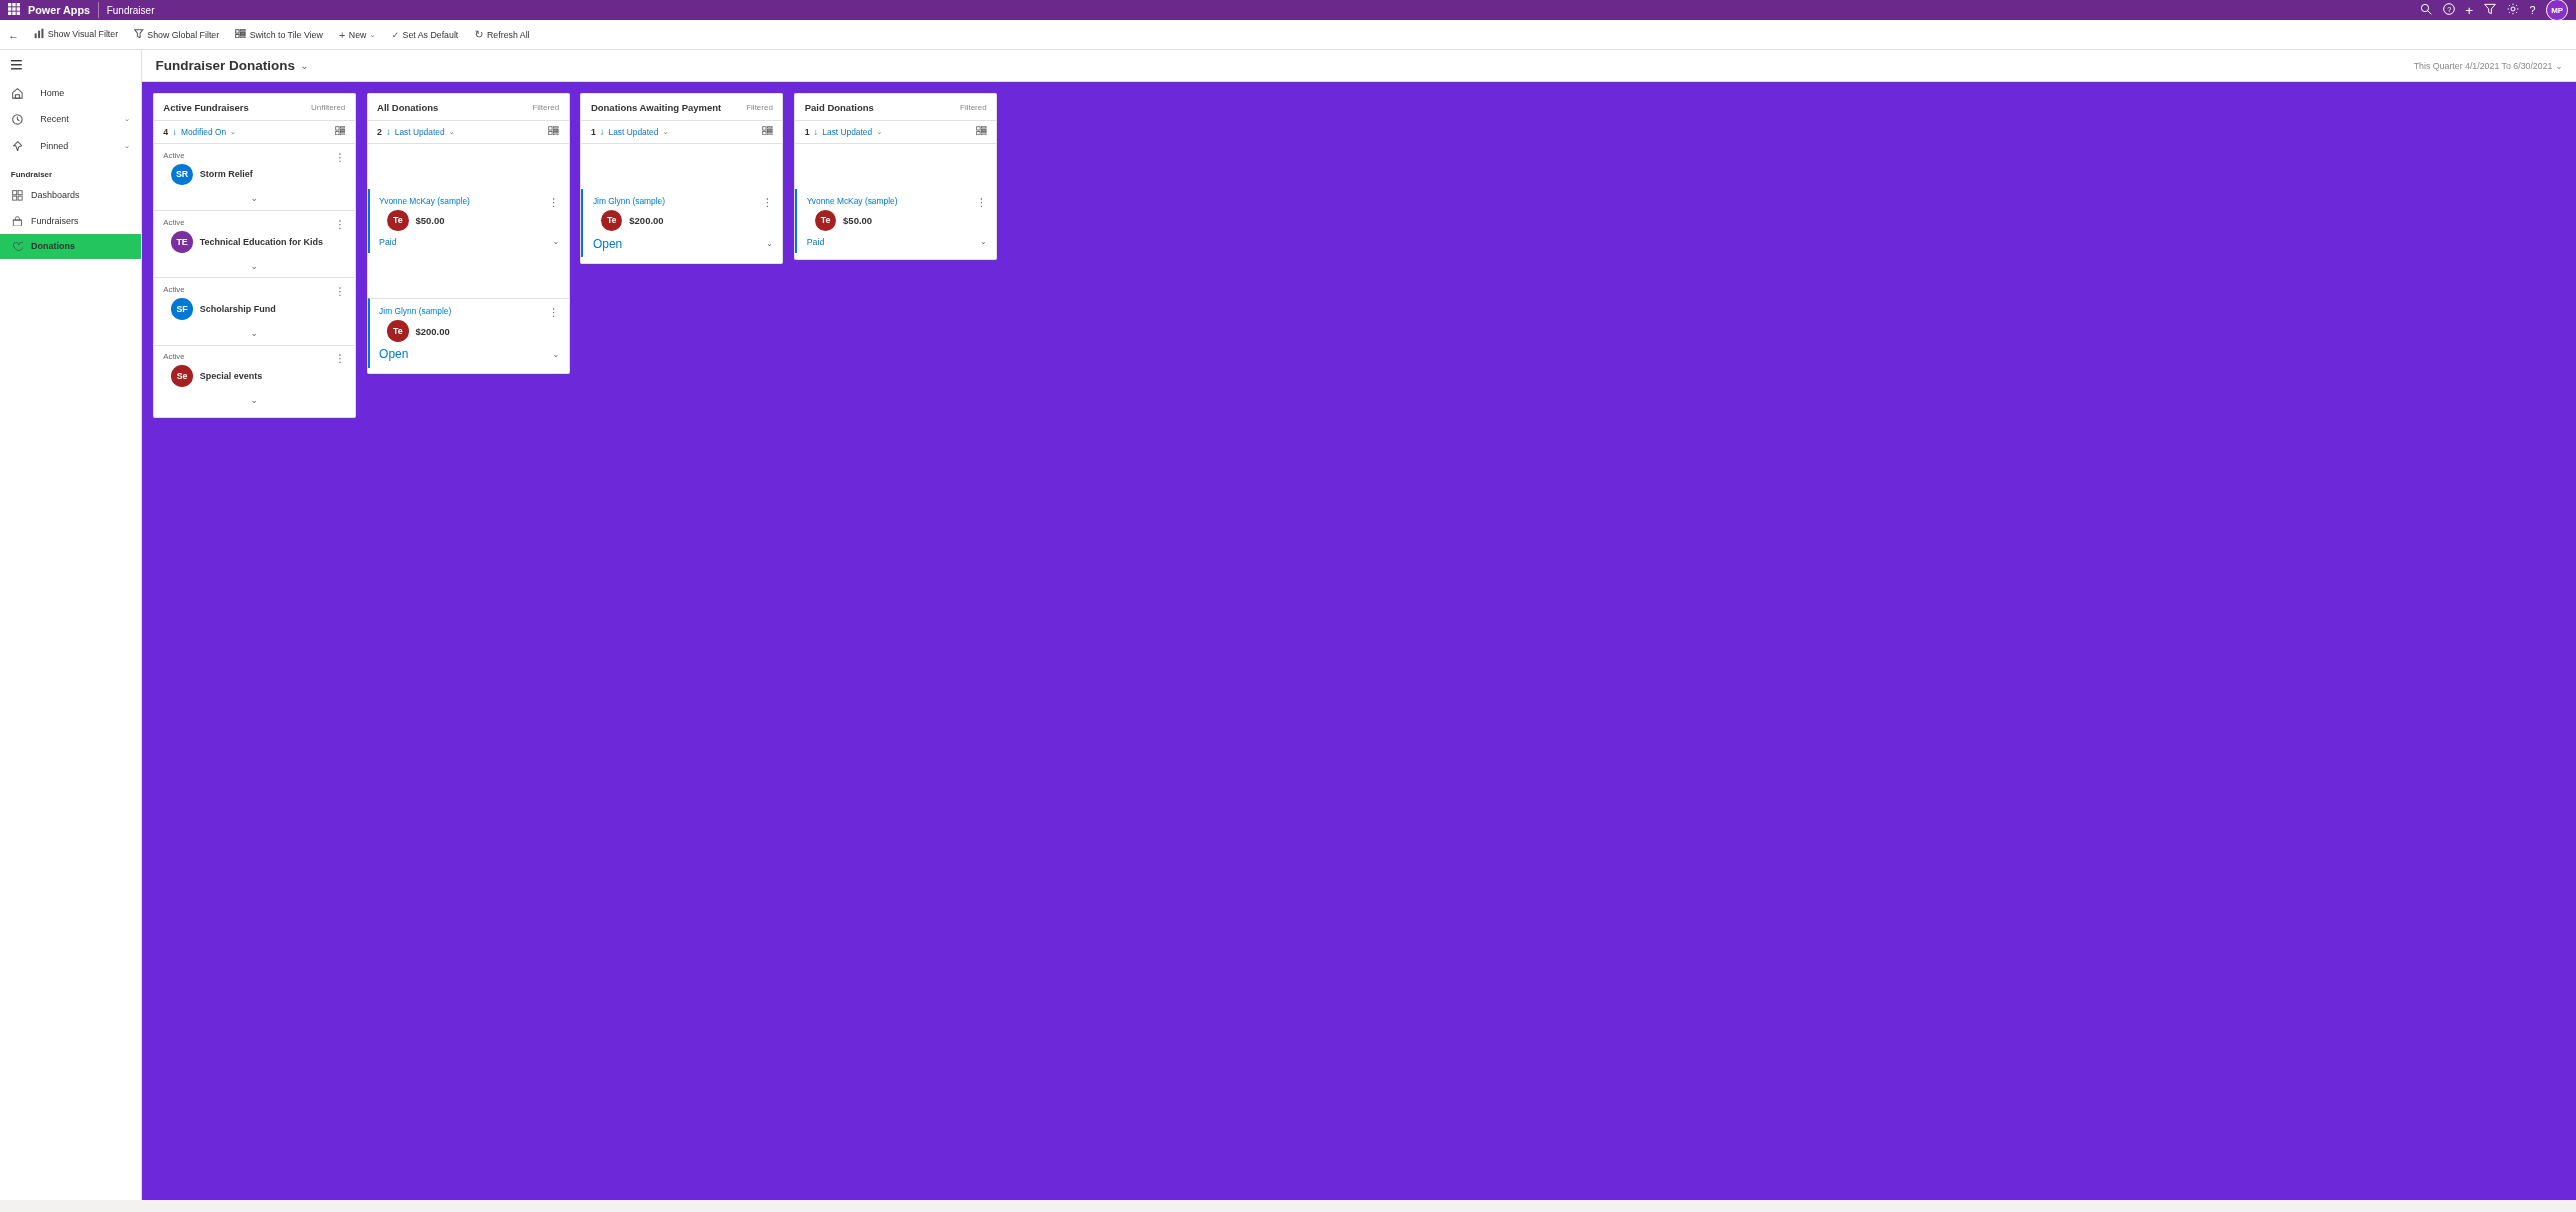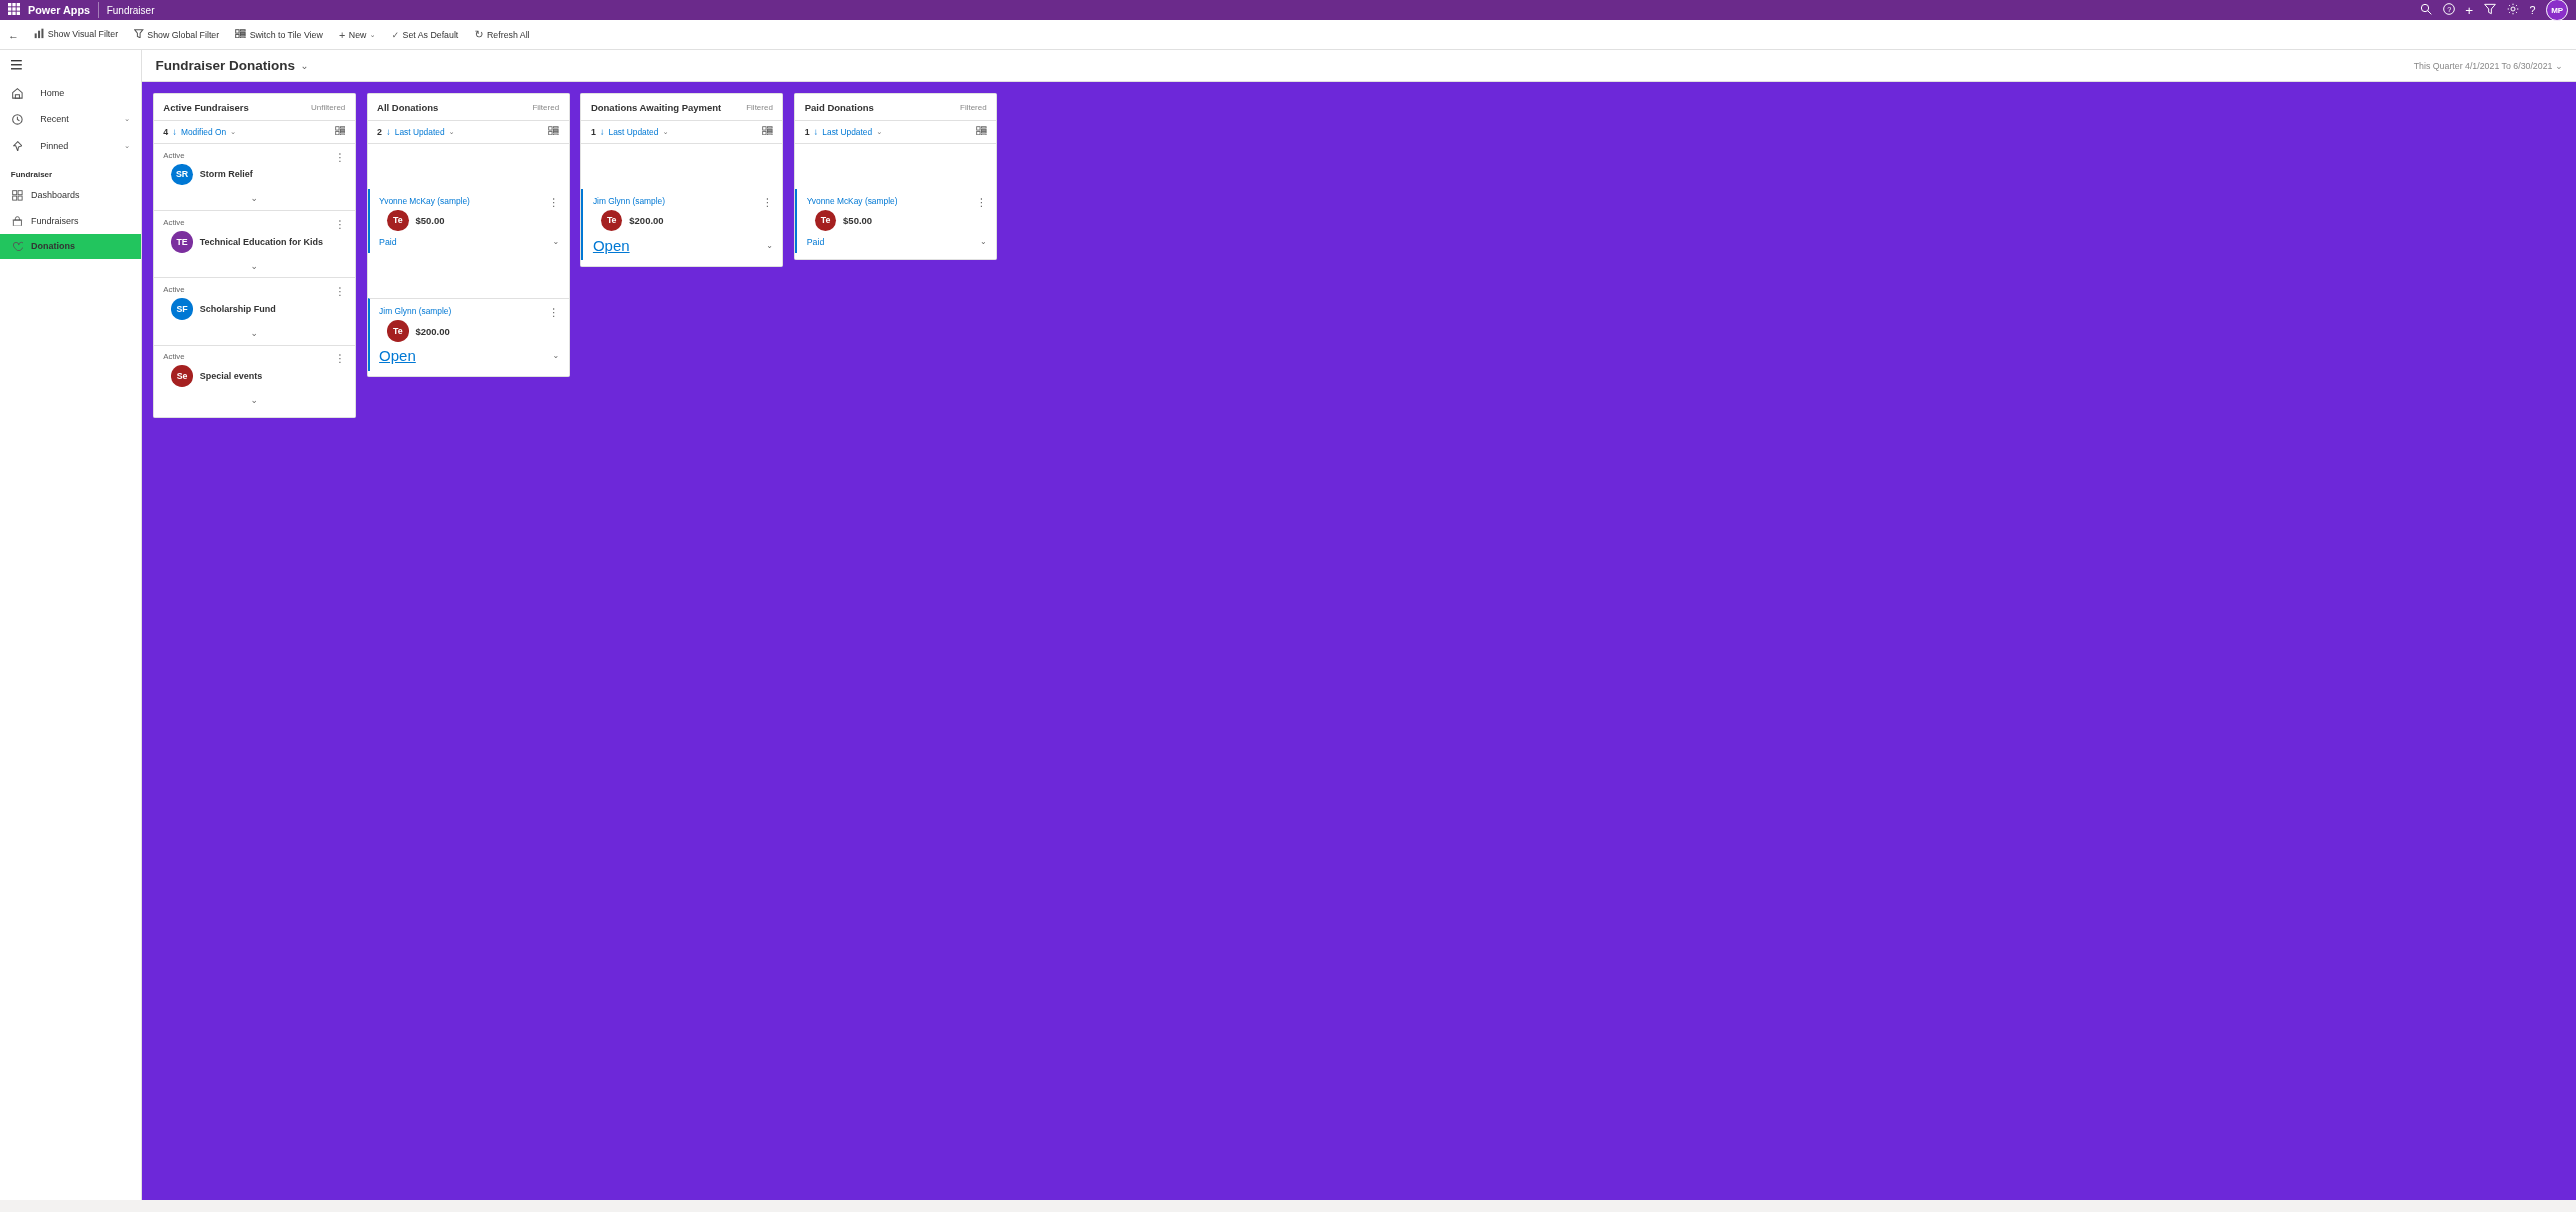--- a/index.html
+++ b/index.html
@@ -180,21 +180,21 @@
       flex-shrink: 0;
     }
     .card-name { font-size: 9px; font-weight: 600; color: #333; }
 
     
     .donation-card { border-left: 2px solid #0078d4; margin-top: 45px; }
     .donation-header { font-size: 8.4px; color: #0078d4; cursor: pointer; margin-bottom: 4px; }
     .donation-amount { font-size: 9.5px; font-weight: 600; color: #333; }
     .donation-status-row { display: flex; align-items: center; justify-content: space-between; }
     .donation-status-paid { font-size: 8.8px; color: #0078d4; cursor: pointer; }
-    .donation-status-open { font-size: 15px; color: #0078d4; cursor: pointer; text-decoration: underline; }
+    .donation-status-open { font-size: 12px; color: #0078d4; cursor: pointer; }
     .donation-chevron { font-size: 8px; color: #666; cursor: pointer; }
 
     .card-chevron-row { display: flex; justify-content: center; padding-top: 2.7px; }
     .card-expand-chevron { font-size: 8.8px; color: #666; cursor: pointer; }
   </style>
 </head>
 <body>
 
 <div class="top-bar">
   <span class="top-bar-grid">

